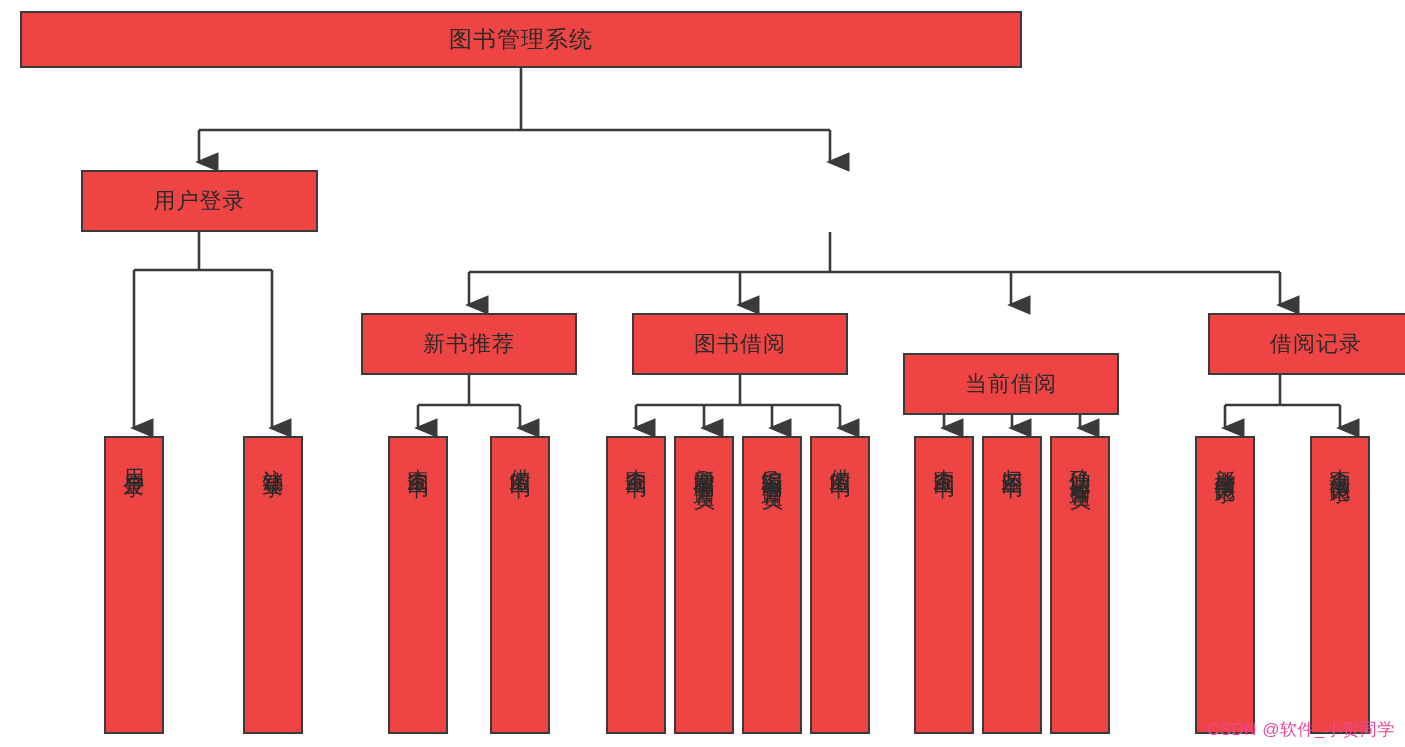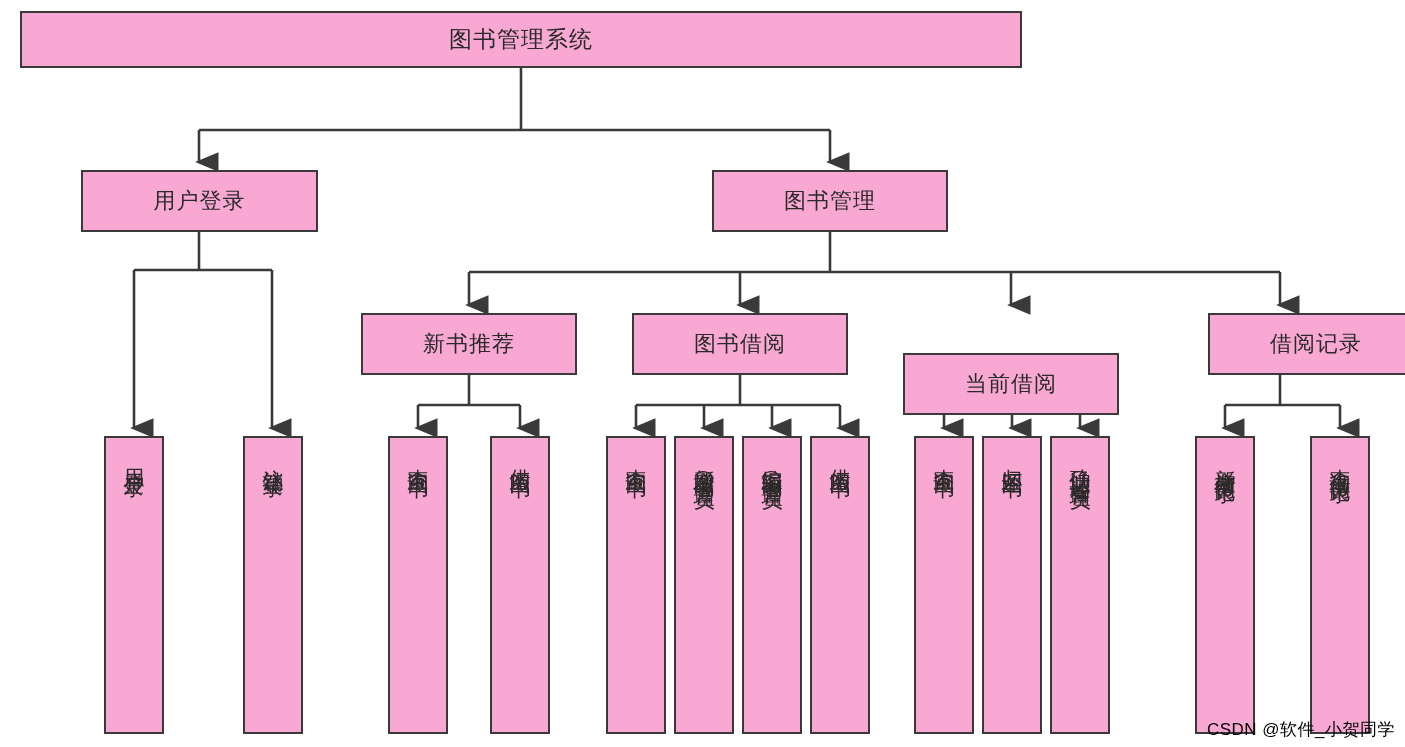--- a/index.html
+++ b/index.html
@@ -23,21 +23,21 @@
     left: 0;
     top: 0;
     width: 1405px;
     height: 747px;
     pointer-events: none;
   }
   .node {
     position: absolute;
     box-sizing: border-box;
     border: 2.5px solid #3a3a3a;
-    background: #f9a8d4;
+    background: #ef4444;
     display: flex;
     align-items: center;
     justify-content: center;
     color: #2a2a2a;
     text-align: center;
   }
   .node.h {
     font-size: 22px;
     letter-spacing: 1px;
     line-height: 1.2;
@@ -58,21 +58,21 @@
     letter-spacing: 3px;
     line-height: 1.05;
     white-space: nowrap;
     display: block;
   }
   .watermark {
     position: absolute;
     right: 10px;
     bottom: 6px;
     font-size: 17px;
-    color: #000000;
+    color: #ec4899;
     letter-spacing: 0.5px;
     white-space: nowrap;
     user-select: none;
   }
 </style>
 </head>
 <body>
 
 <div id="canvas">
 
@@ -127,23 +127,20 @@
     </g>
   </svg>
 
   <div class="node h root" style="left:20px; top:11px; width:1002px; height:57px;">
     <span>图书管理系统</span>
   </div>
 
   <div class="node h" style="left:81px; top:170px; width:237px; height:62px;">
     <span>用户登录</span>
   </div>
-  <div class="node h" style="left:712px; top:170px; width:236px; height:62px;">
-    <span>图书管理</span>
-  </div>
 
   <div class="node h" style="left:632px; top:313px; width:216px; height:62px;">
     <span>图书借阅</span>
   </div>
   <div class="node h" style="left:361px; top:313px; width:216px; height:62px;">
     <span>新书推荐</span>
   </div>
   <div class="node h" style="left:903px; top:313px; width:216px; height:62px;margin-top:40px;">
     <span>当前借阅</span>
   </div>

